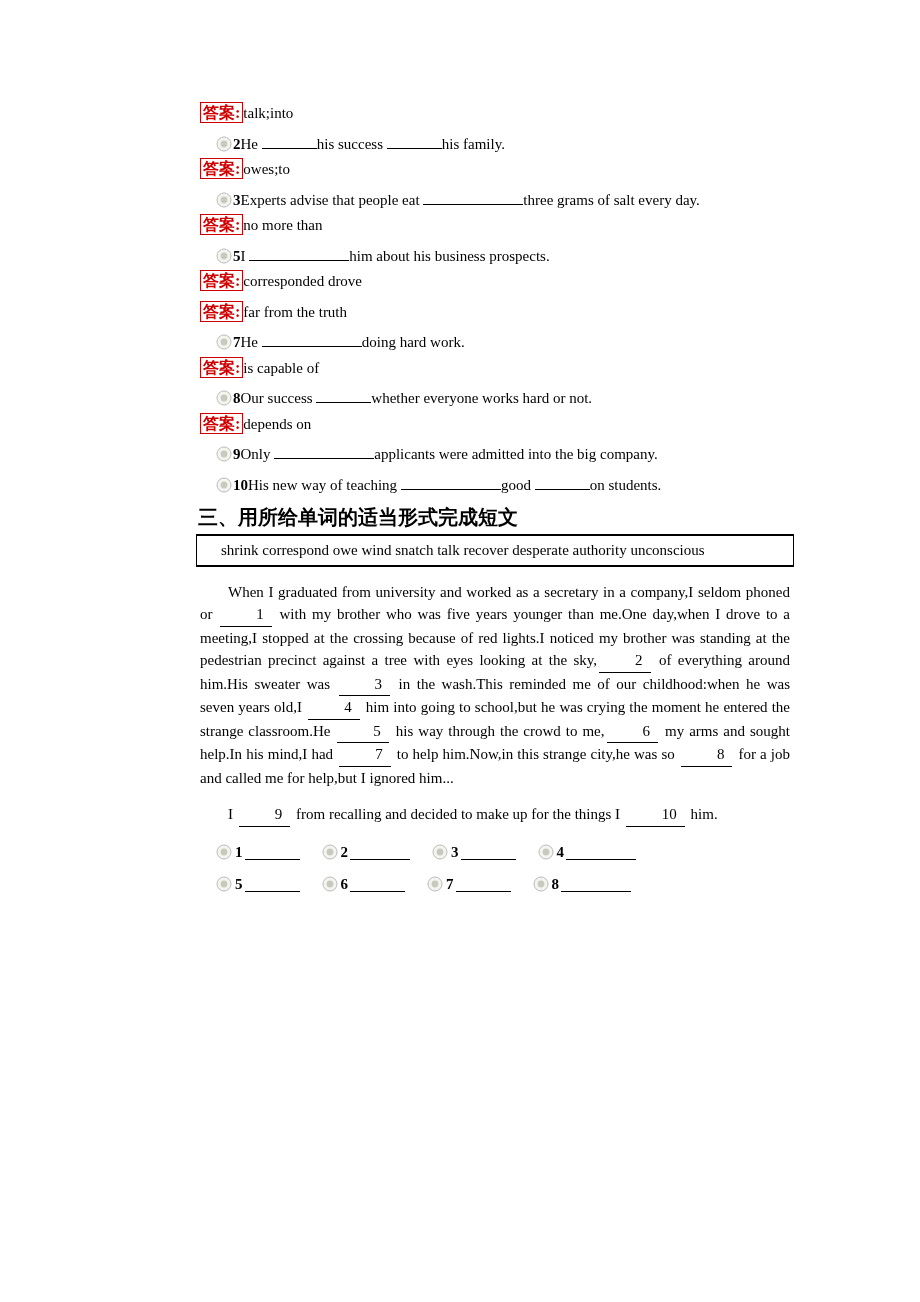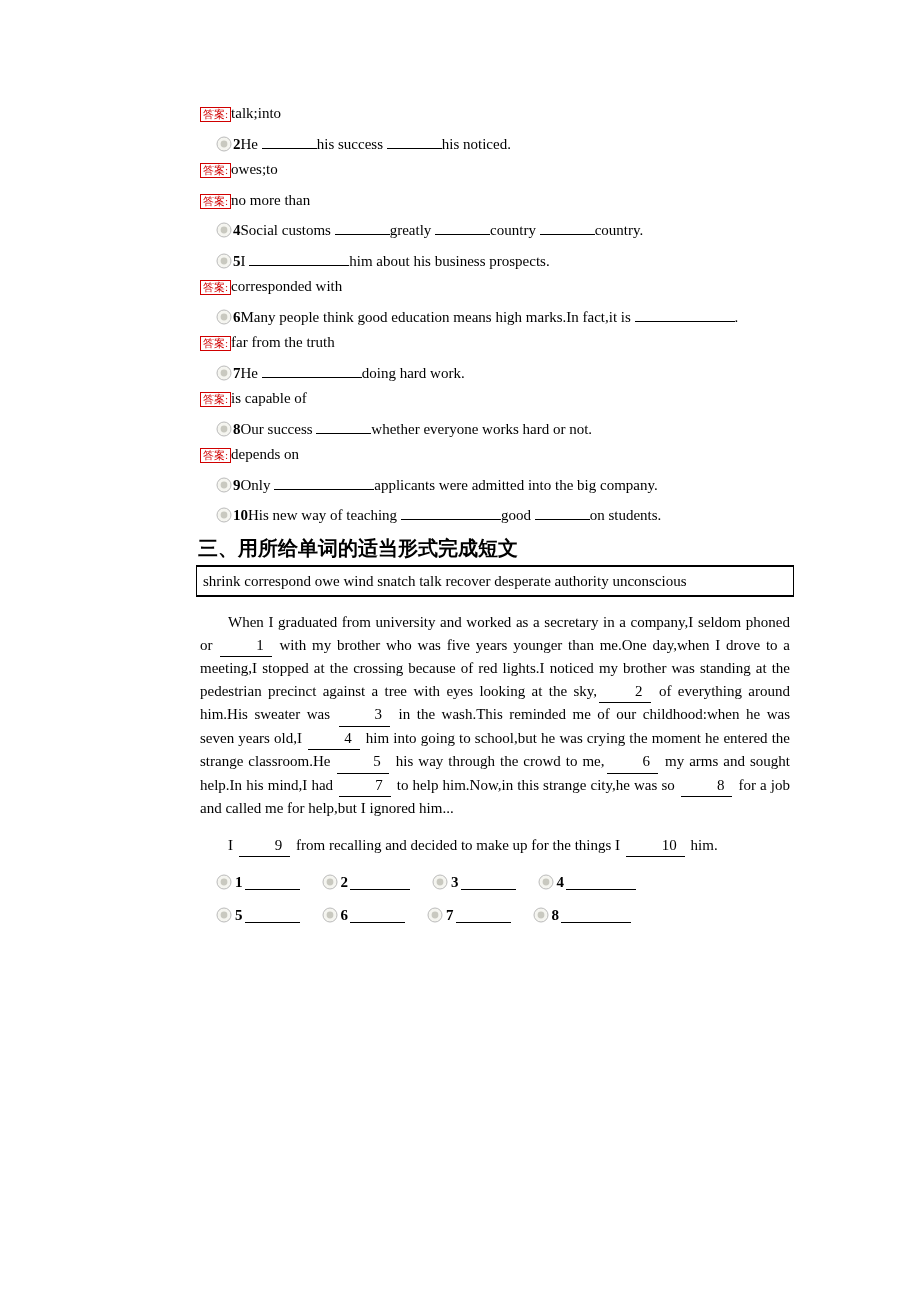--- a/index.html
+++ b/index.html
@@ -20,24 +20,24 @@
   .qline {
     margin: 8px 0 3px 0;
     text-indent: 16px;
   }
   .ansline {
     margin: 2px 0 8px 0;
   }
   .ansbox {
     display: inline-block;
     color: #d00000;
-    font-weight: 400;
+    font-weight: 700;
     border: 1px solid #d00000;
     padding: 0 2px;
-    font-size: 11px;
+    font-size: 16px;
     line-height: 1.2;
   }
   .num {
     font-weight: bold;
   }
   .blank {
     display: inline-block;
     border-bottom: 1px solid #000;
     height: 1em;
     vertical-align: baseline;
@@ -55,21 +55,21 @@
   .section-title {
     font-size: 20px;
     font-weight: bold;
     margin: 6px 0 2px -2px;
   }
   .wordbox {
     border-top: 2px solid #000;
     border-bottom: 2px solid #000;
     border-left: 1px solid #000;
     border-right: 1px solid #000;
-    padding: 3px 6px;
+    padding: 3px 24px;
     margin: 2px -4px 8px -4px;
     font-size: 15px;
   }
   .passage p {
     margin: 14px 0;
     text-align: justify;
     font-family: Liberation Serif, serif;
   }
   .para-indent { text-indent: 28px; }
   .fillrow {
@@ -98,53 +98,47 @@
 <div class="page">
 
   <div class="ansline">
     <span class="ansbox">答案:</span><span>talk;into</span>
   </div>
 
   <div class="qline">
     <svg class="bullet" viewBox="0 0 16 16">
         <circle cx="8" cy="8" r="7" fill="#f5f5f0" stroke="#bbb"></circle>
         <circle cx="8" cy="8" r="3.4" fill="#c9c9c0"></circle>
-      </svg><span class="num">2</span><span>He </span><span class="blank sm"></span><span>his success </span><span class="blank sm"></span><span>his noticed.</span>
+      </svg><span class="num">2</span><span>He </span><span class="blank sm"></span><span>his success </span><span class="blank sm"></span><span>his family.</span>
   </div>
   <div class="ansline">
     <span class="ansbox">答案:</span><span>owes;to</span>
   </div>
 
+  <div class="qline">
+    <svg class="bullet" viewBox="0 0 16 16">
+        <circle cx="8" cy="8" r="7" fill="#f5f5f0" stroke="#bbb"></circle>
+        <circle cx="8" cy="8" r="3.4" fill="#c9c9c0"></circle>
+      </svg><span class="num">3</span><span>Experts advise that people eat </span><span class="blank md"></span><span>three grams of salt every day.</span>
+  </div>
   <div class="ansline">
     <span class="ansbox">答案:</span><span>no more than</span>
   </div>
 
-  <div class="qline">
-    <svg class="bullet" viewBox="0 0 16 16">
-        <circle cx="8" cy="8" r="7" fill="#f5f5f0" stroke="#bbb"></circle>
-        <circle cx="8" cy="8" r="3.4" fill="#c9c9c0"></circle>
-      </svg><span class="num">4</span><span>Social customs </span><span class="blank sm"></span><span>greatly </span><span class="blank sm"></span><span>country </span><span class="blank sm"></span><span>country.</span>
-  </div>
 
   <div class="qline">
     <svg class="bullet" viewBox="0 0 16 16">
         <circle cx="8" cy="8" r="7" fill="#f5f5f0" stroke="#bbb"></circle>
         <circle cx="8" cy="8" r="3.4" fill="#c9c9c0"></circle>
       </svg><span class="num">5</span><span>I </span><span class="blank md"></span><span>him about his business prospects.</span>
   </div>
   <div class="ansline">
-    <span class="ansbox">答案:</span><span>corresponded with</span>
-  </div>
-
-  <div class="qline">
-    <svg class="bullet" viewBox="0 0 16 16">
-        <circle cx="8" cy="8" r="7" fill="#f5f5f0" stroke="#bbb"></circle>
-        <circle cx="8" cy="8" r="3.4" fill="#c9c9c0"></circle>
-      </svg><span class="num">6</span><span>Many people think good education means high marks.In fact,it is </span><span class="blank md"></span><span>.</span>
-  </div>
+    <span class="ansbox">答案:</span><span>corresponded drove</span>
+  </div>
+
   <div class="ansline">
     <span class="ansbox">答案:</span><span>far from the truth</span>
   </div>
 
   <div class="qline">
     <svg class="bullet" viewBox="0 0 16 16">
         <circle cx="8" cy="8" r="7" fill="#f5f5f0" stroke="#bbb"></circle>
         <circle cx="8" cy="8" r="3.4" fill="#c9c9c0"></circle>
       </svg><span class="num">7</span><span>He </span><span class="blank md"></span><span>doing hard work.</span>
   </div>

